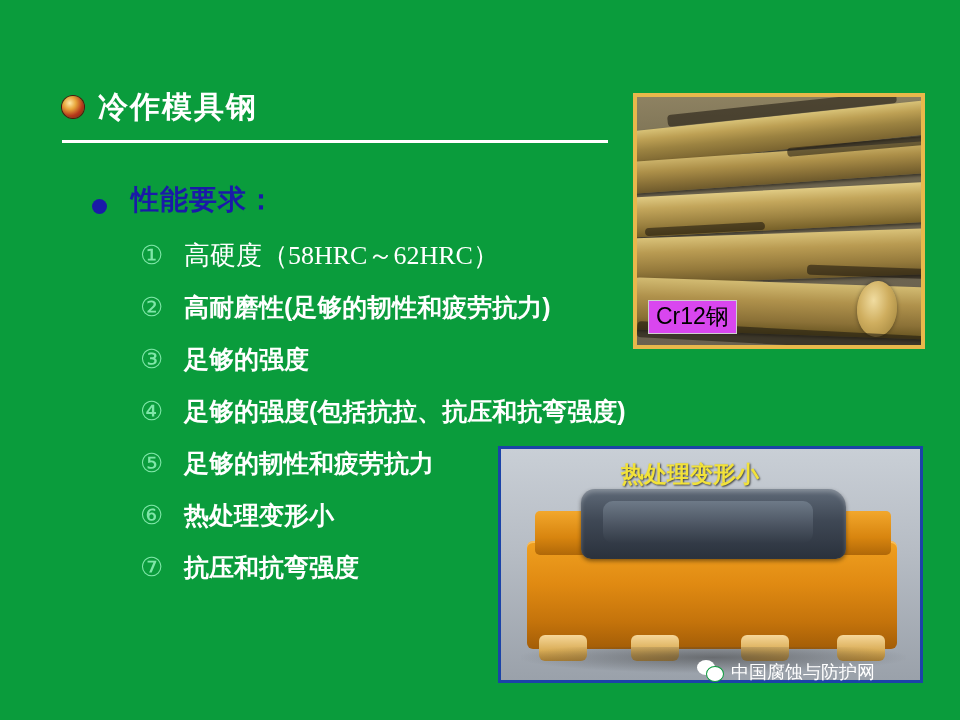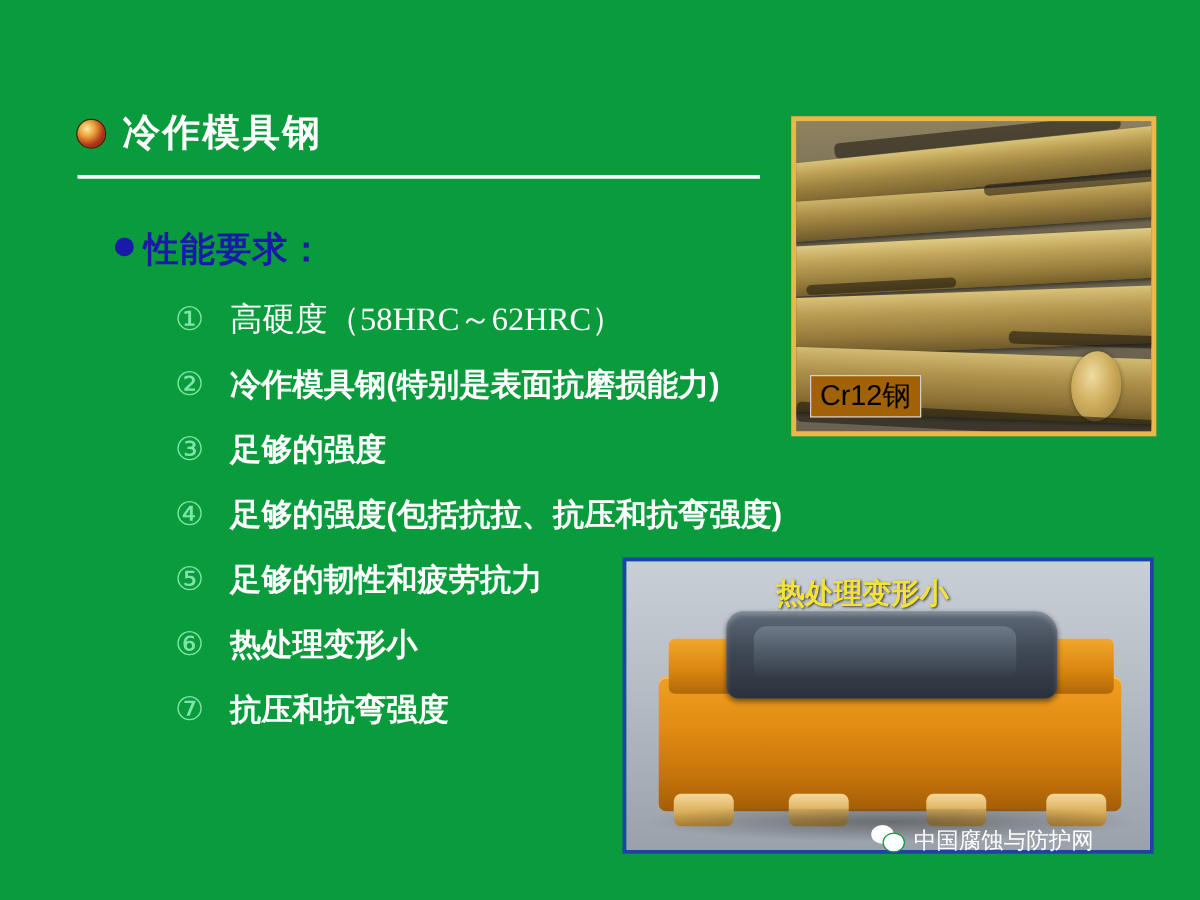--- a/index.html
+++ b/index.html
@@ -55,22 +55,22 @@
     height: 3px;
     background: #ffffff;
   }
 
   
   .section-row {
     position: absolute;
     left: 92px;
     top: 186px;
     display: flex;
-    align-items: flex-start;
-    gap: 8px;
+    align-items: flex-end;
+    gap: 24px;
   }
   .section-bullet {
     width: 15px;
     height: 15px;
     border-radius: 50%;
     background: #1a1aa8;
     flex: 0 0 auto;
     margin-top: 4px;
   }
   .section-text {
@@ -170,21 +170,21 @@
   .ds1 { left: 30px; top: 6px; width: 230px; height: 12px; transform: rotate(-6deg); }
   .ds2 { left: 150px; top: 44px; width: 160px; height: 9px; transform: rotate(-5deg); }
   .ds3 { left: 8px; top: 128px; width: 120px; height: 8px; transform: rotate(-3deg); }
   .ds4 { left: 170px; top: 170px; width: 130px; height: 10px; transform: rotate(2deg); }
   .ds5 { left: 0px; top: 232px; width: 300px; height: 16px; transform: rotate(3deg); background: rgba(30,26,16,0.6); }
 
   .photo-caption {
     position: absolute;
     left: 648px;
     top: 300px;
-    background: #a16207;
+    background: #d946ef;
     color: #000000;
     font-size: 23px;
     padding: 3px 7px 4px 7px;
     line-height: 1.1;
     border: 1px solid #cfcfcf;
     white-space: nowrap;
   }
 
   
   .photo-bottom {
@@ -311,21 +311,21 @@
     <span class="section-text">性能要求：</span>
   </div>
 
   <div class="list">
     <div class="list-item">
       <span class="list-num">①</span>
       <span class="list-text serif">高硬度（58HRC～62HRC）</span>
     </div>
     <div class="list-item">
       <span class="list-num">②</span>
-      <span class="list-text">冷作模具钢(特别是表面抗磨损能力)</span>
+      <span class="list-text">高耐磨性(足够的韧性和疲劳抗力)</span>
     </div>
     <div class="list-item">
       <span class="list-num">③</span>
       <span class="list-text">足够的强度</span>
     </div>
     <div class="list-item">
       <span class="list-num">④</span>
       <span class="list-text">足够的强度(包括抗拉、抗压和抗弯强度)</span>
     </div>
     <div class="list-item">

